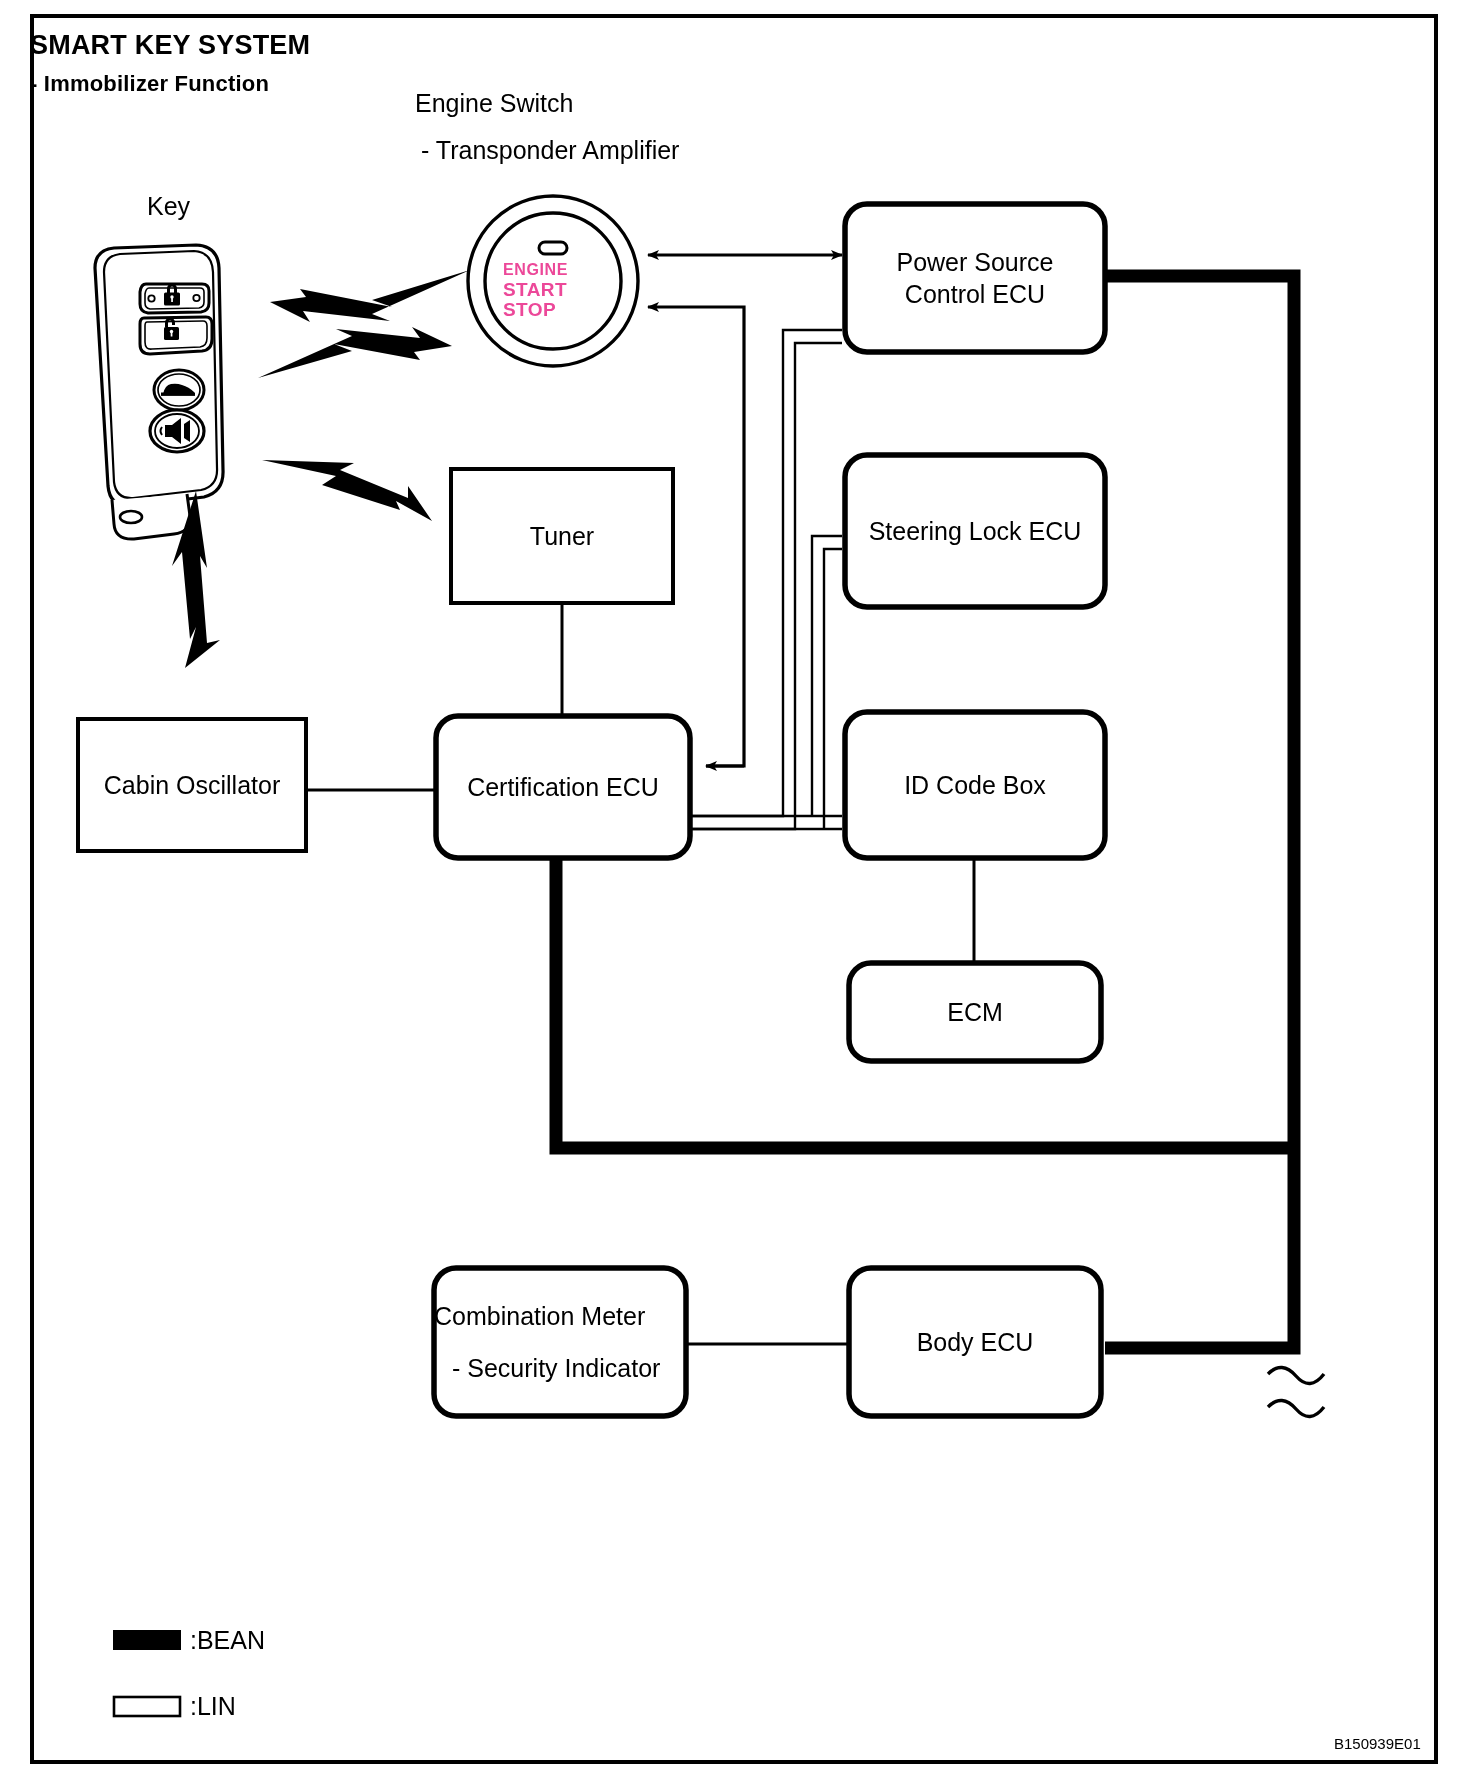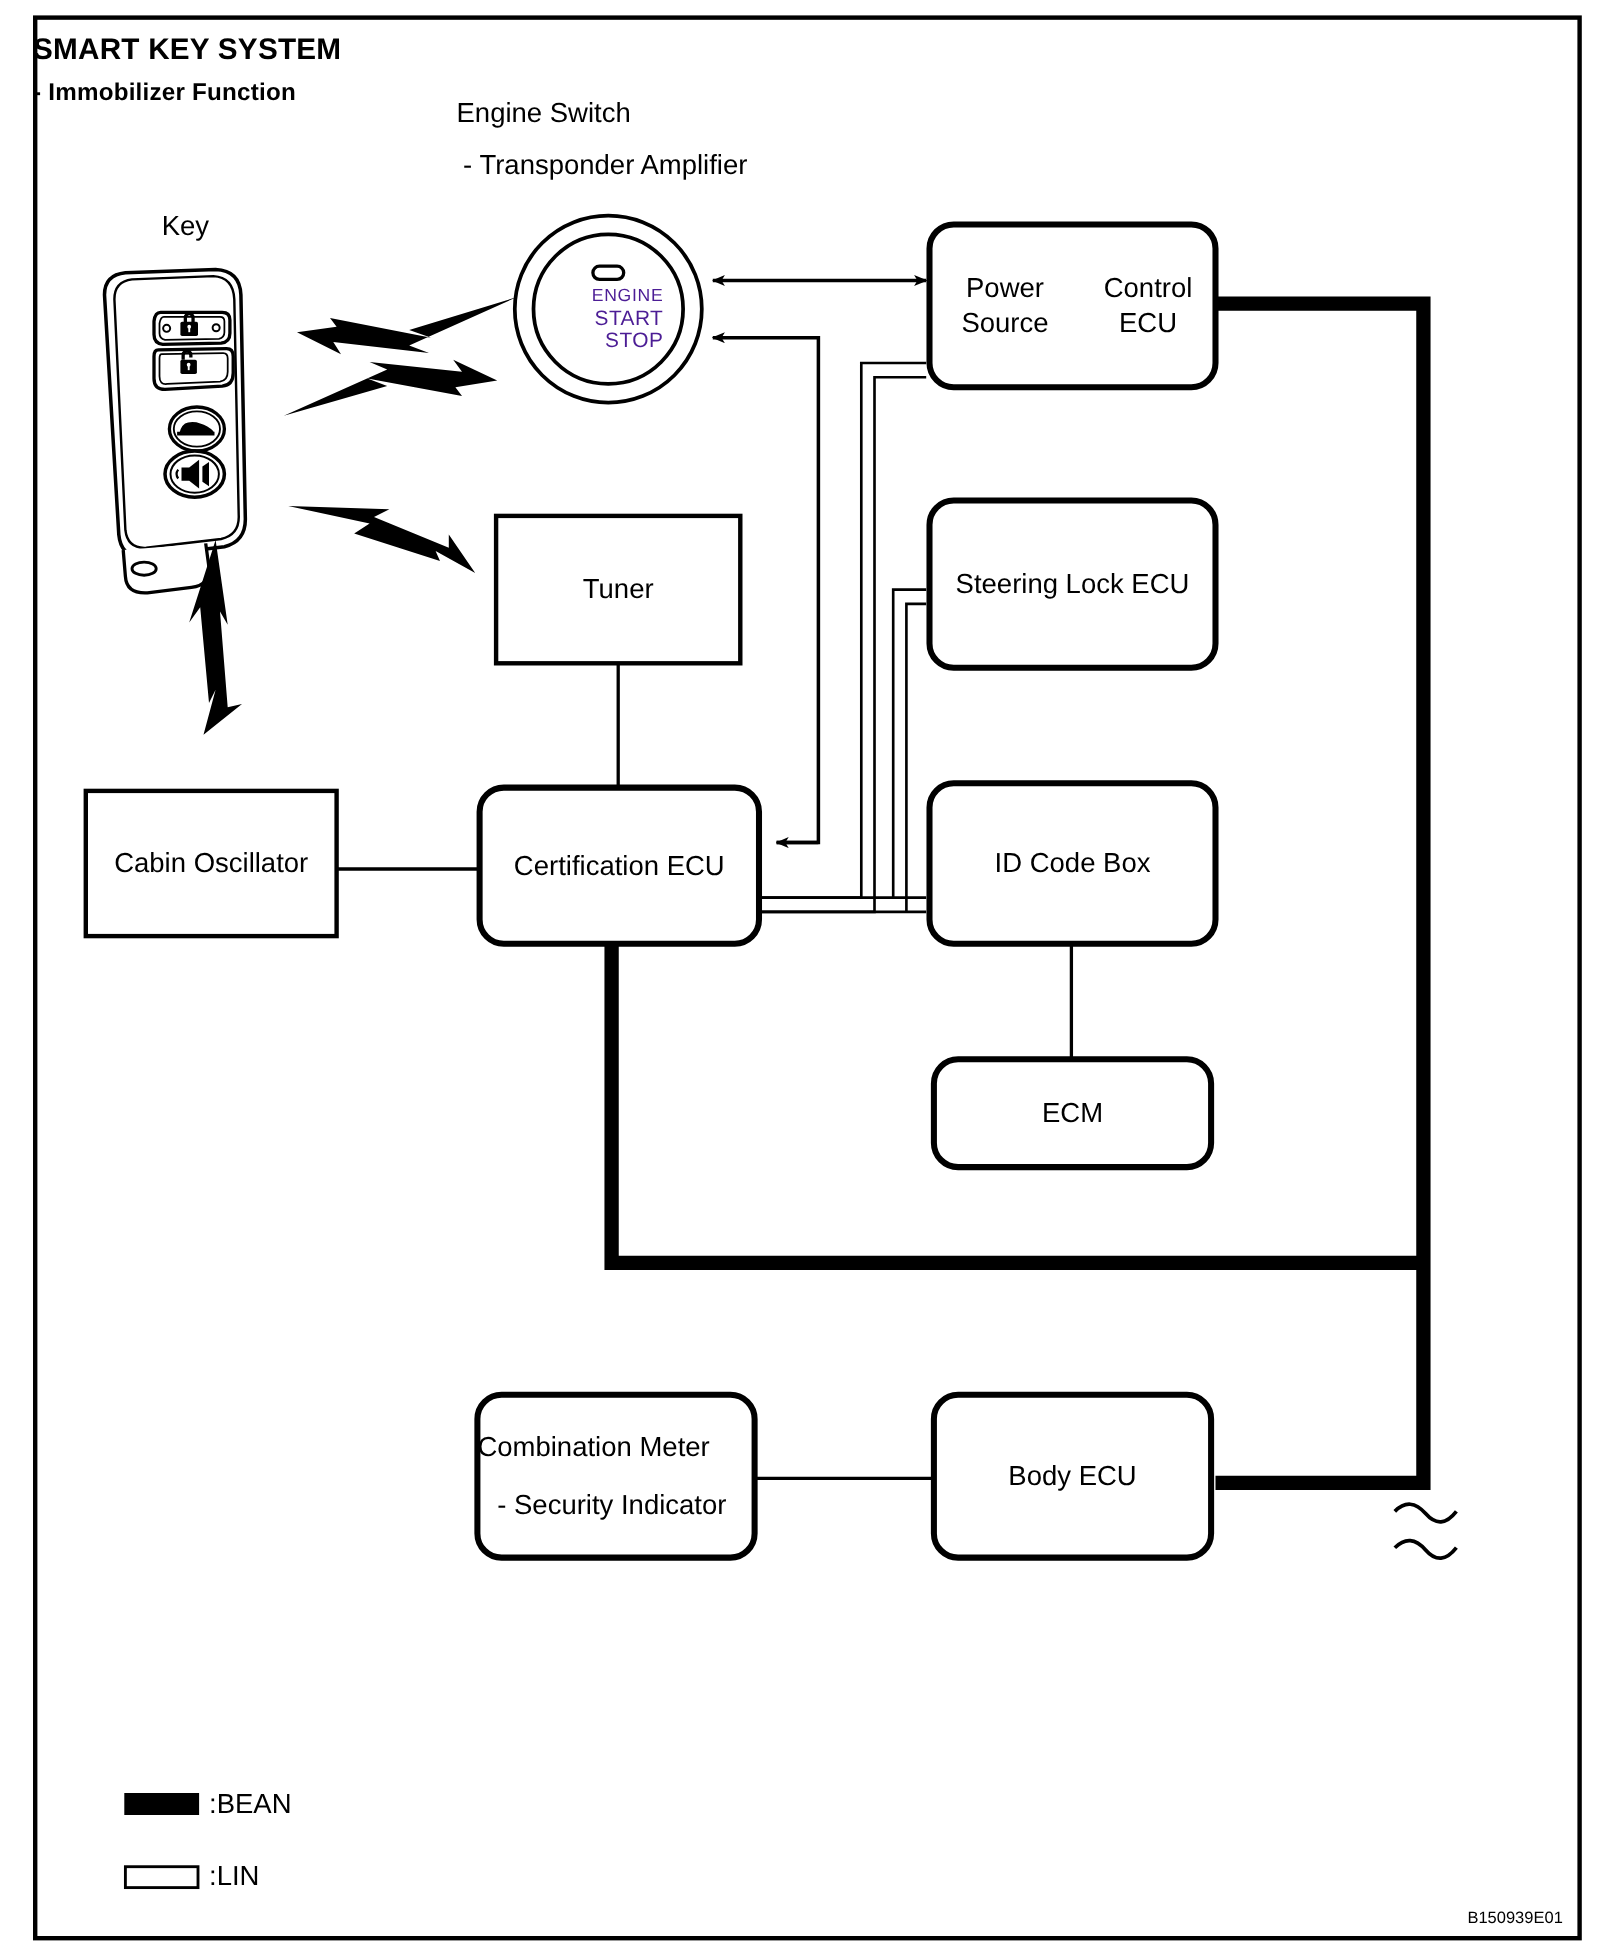--- a/index.html
+++ b/index.html
@@ -24,21 +24,21 @@
   .title2{font-size:22px;font-weight:bold;letter-spacing:.2px;}
   .lbl{font-size:25px;}
   .boxlabel{
     position:absolute;display:flex;align-items:center;justify-content:center;
     text-align:center;font-size:25px;color:#000;line-height:1.28;
     pointer-events:none;
   }
   .legtxt{font-size:25px;}
   .figcode{font-size:15px;font-family:"Liberation Sans",sans-serif;letter-spacing:0px;}
   .esw-txt{
-    position:absolute;text-align:right;font-weight:normal;color:#4c1d95;
+    position:absolute;text-align:left;font-weight:bold;color:#ec4899;
     font-size:19px;line-height:1.0;letter-spacing:.4px;
   }
   .esw-small{font-size:16px;letter-spacing:.6px;}
 </style>
 </head>
 <body>
 
 <div id="page">
 
   <div id="frame"></div>
@@ -188,21 +188,21 @@
 
   <div class="txt lbl" style="left:415px;top:89px;">Engine Switch</div>
   <div class="txt lbl" style="left:421px;top:136px;">- Transponder Amplifier</div>
 
   <div class="txt lbl" style="left:147px;top:192px;">Key</div>
 
   <div class="esw-txt esw-small" style="left:503px;top:262px;width:100px;">ENGINE</div>
   <div class="esw-txt" style="left:503px;top:280px;width:100px;">START</div>
   <div class="esw-txt" style="left:503px;top:300px;width:100px;">STOP</div>
 
-  <div class="boxlabel" style="left:845px;top:204px;width:260px;height:148px;flex-direction:row;">
+  <div class="boxlabel" style="left:845px;top:204px;width:260px;height:148px;flex-direction:column;">
     <span>Power Source</span>
     <span>Control ECU</span>
   </div>
 
   <div class="boxlabel" style="left:845px;top:455px;width:260px;height:152px;">
     <span>Steering Lock ECU</span>
   </div>
 
   <div class="boxlabel" style="left:845px;top:712px;width:260px;height:146px;">
     <span>ID Code Box</span>

